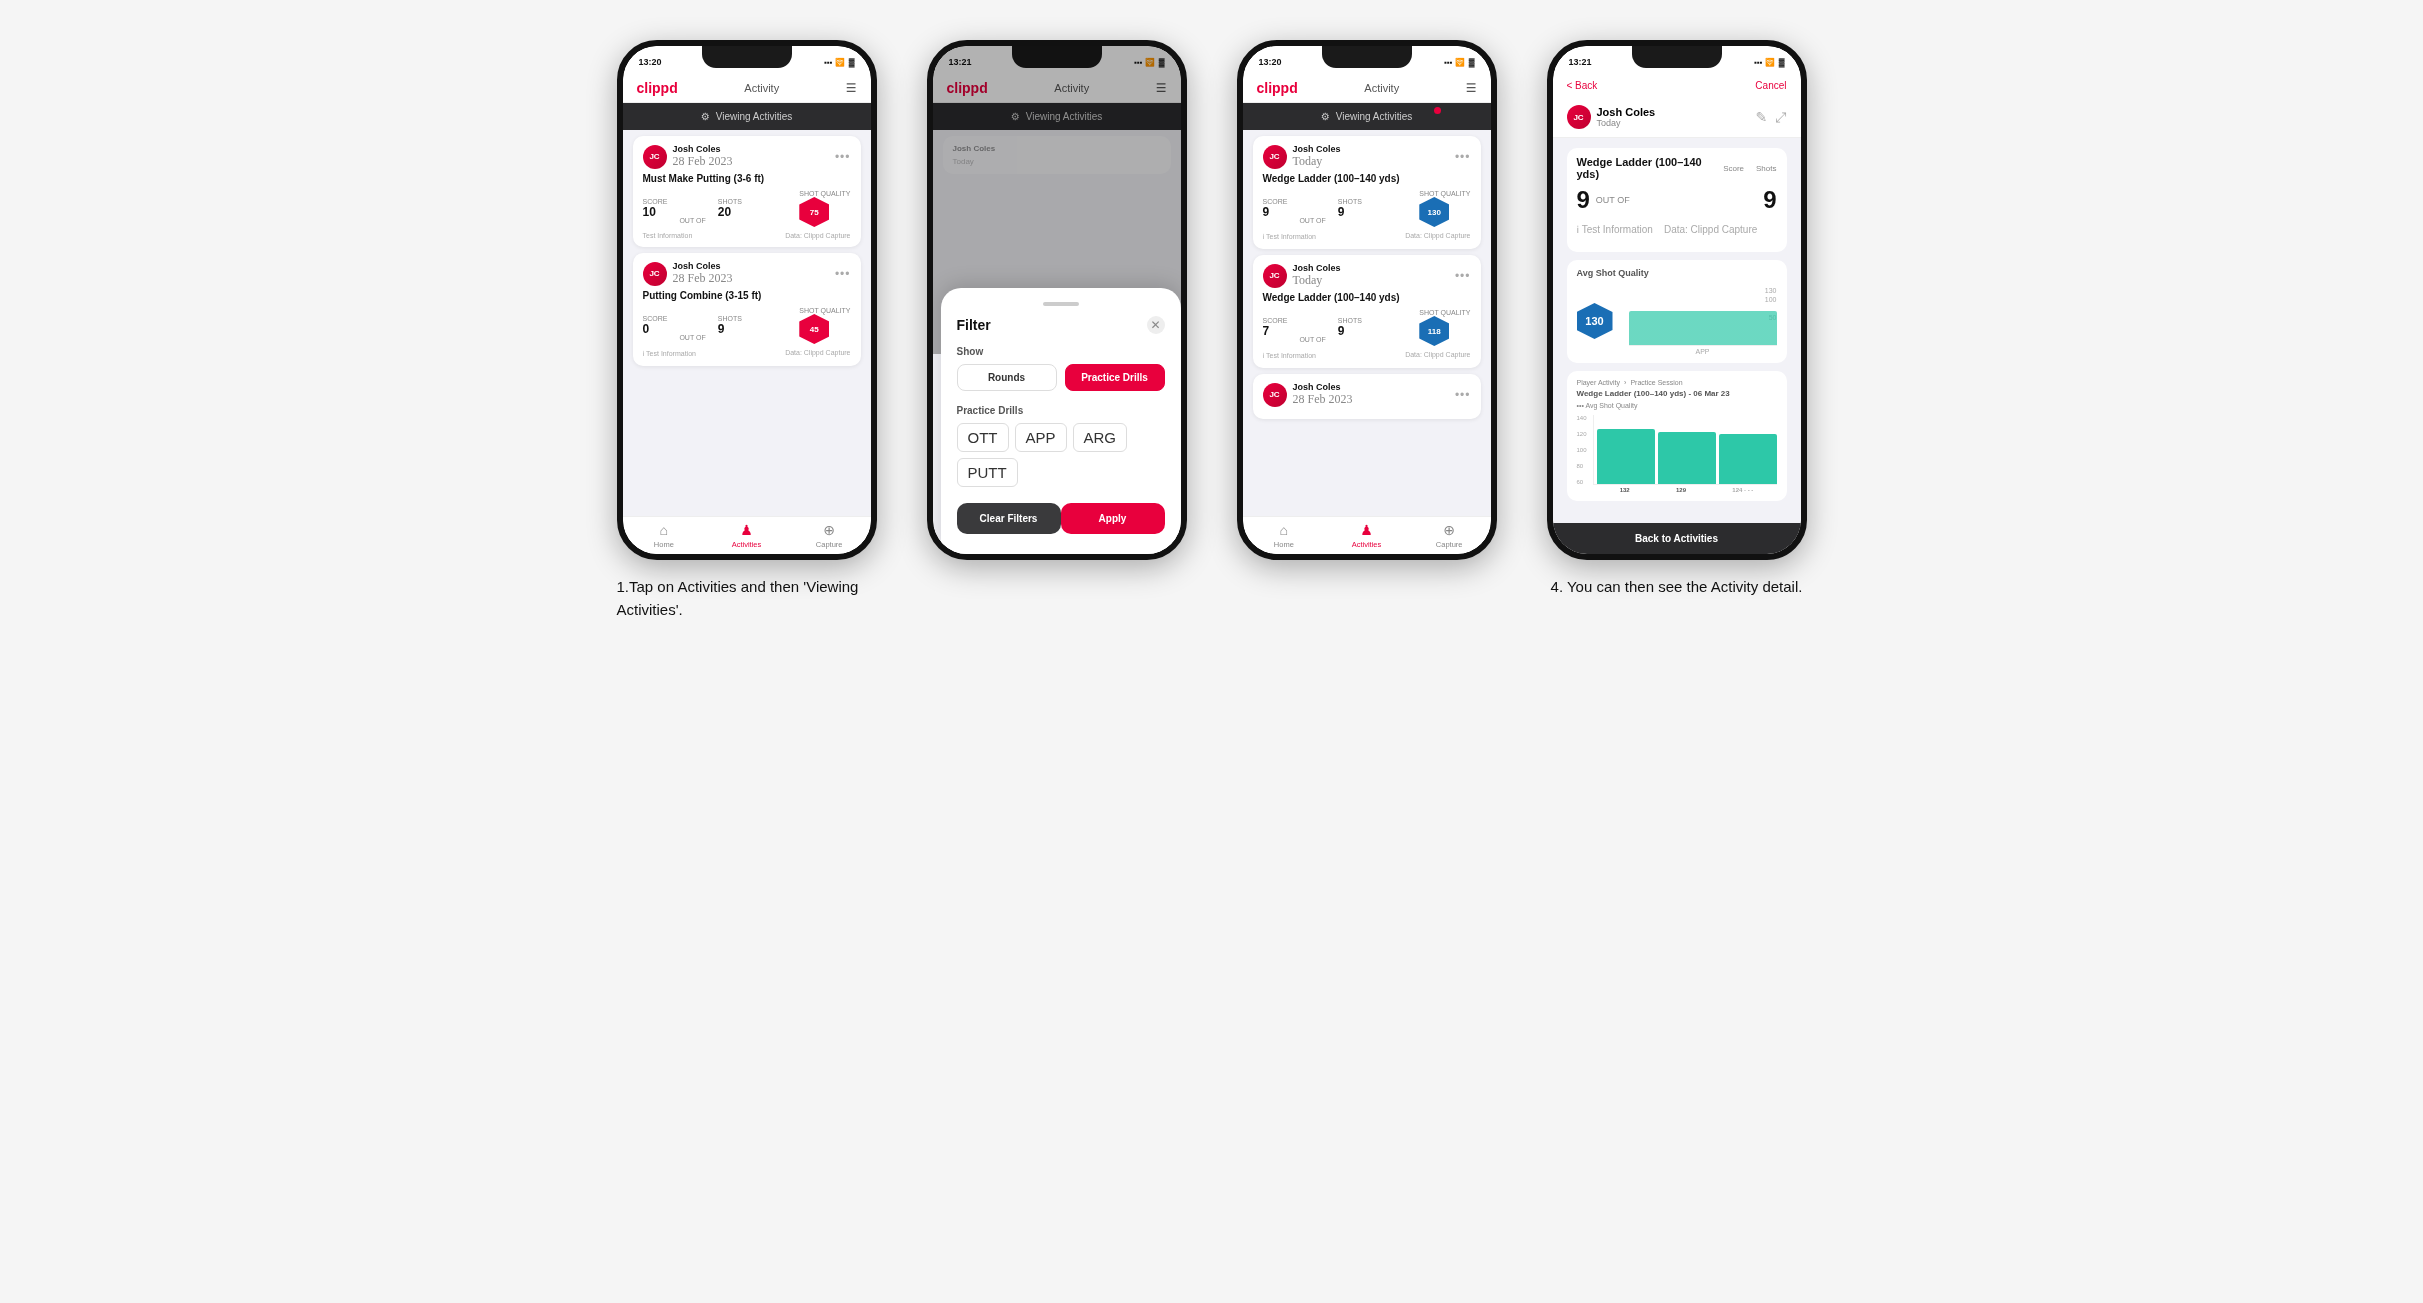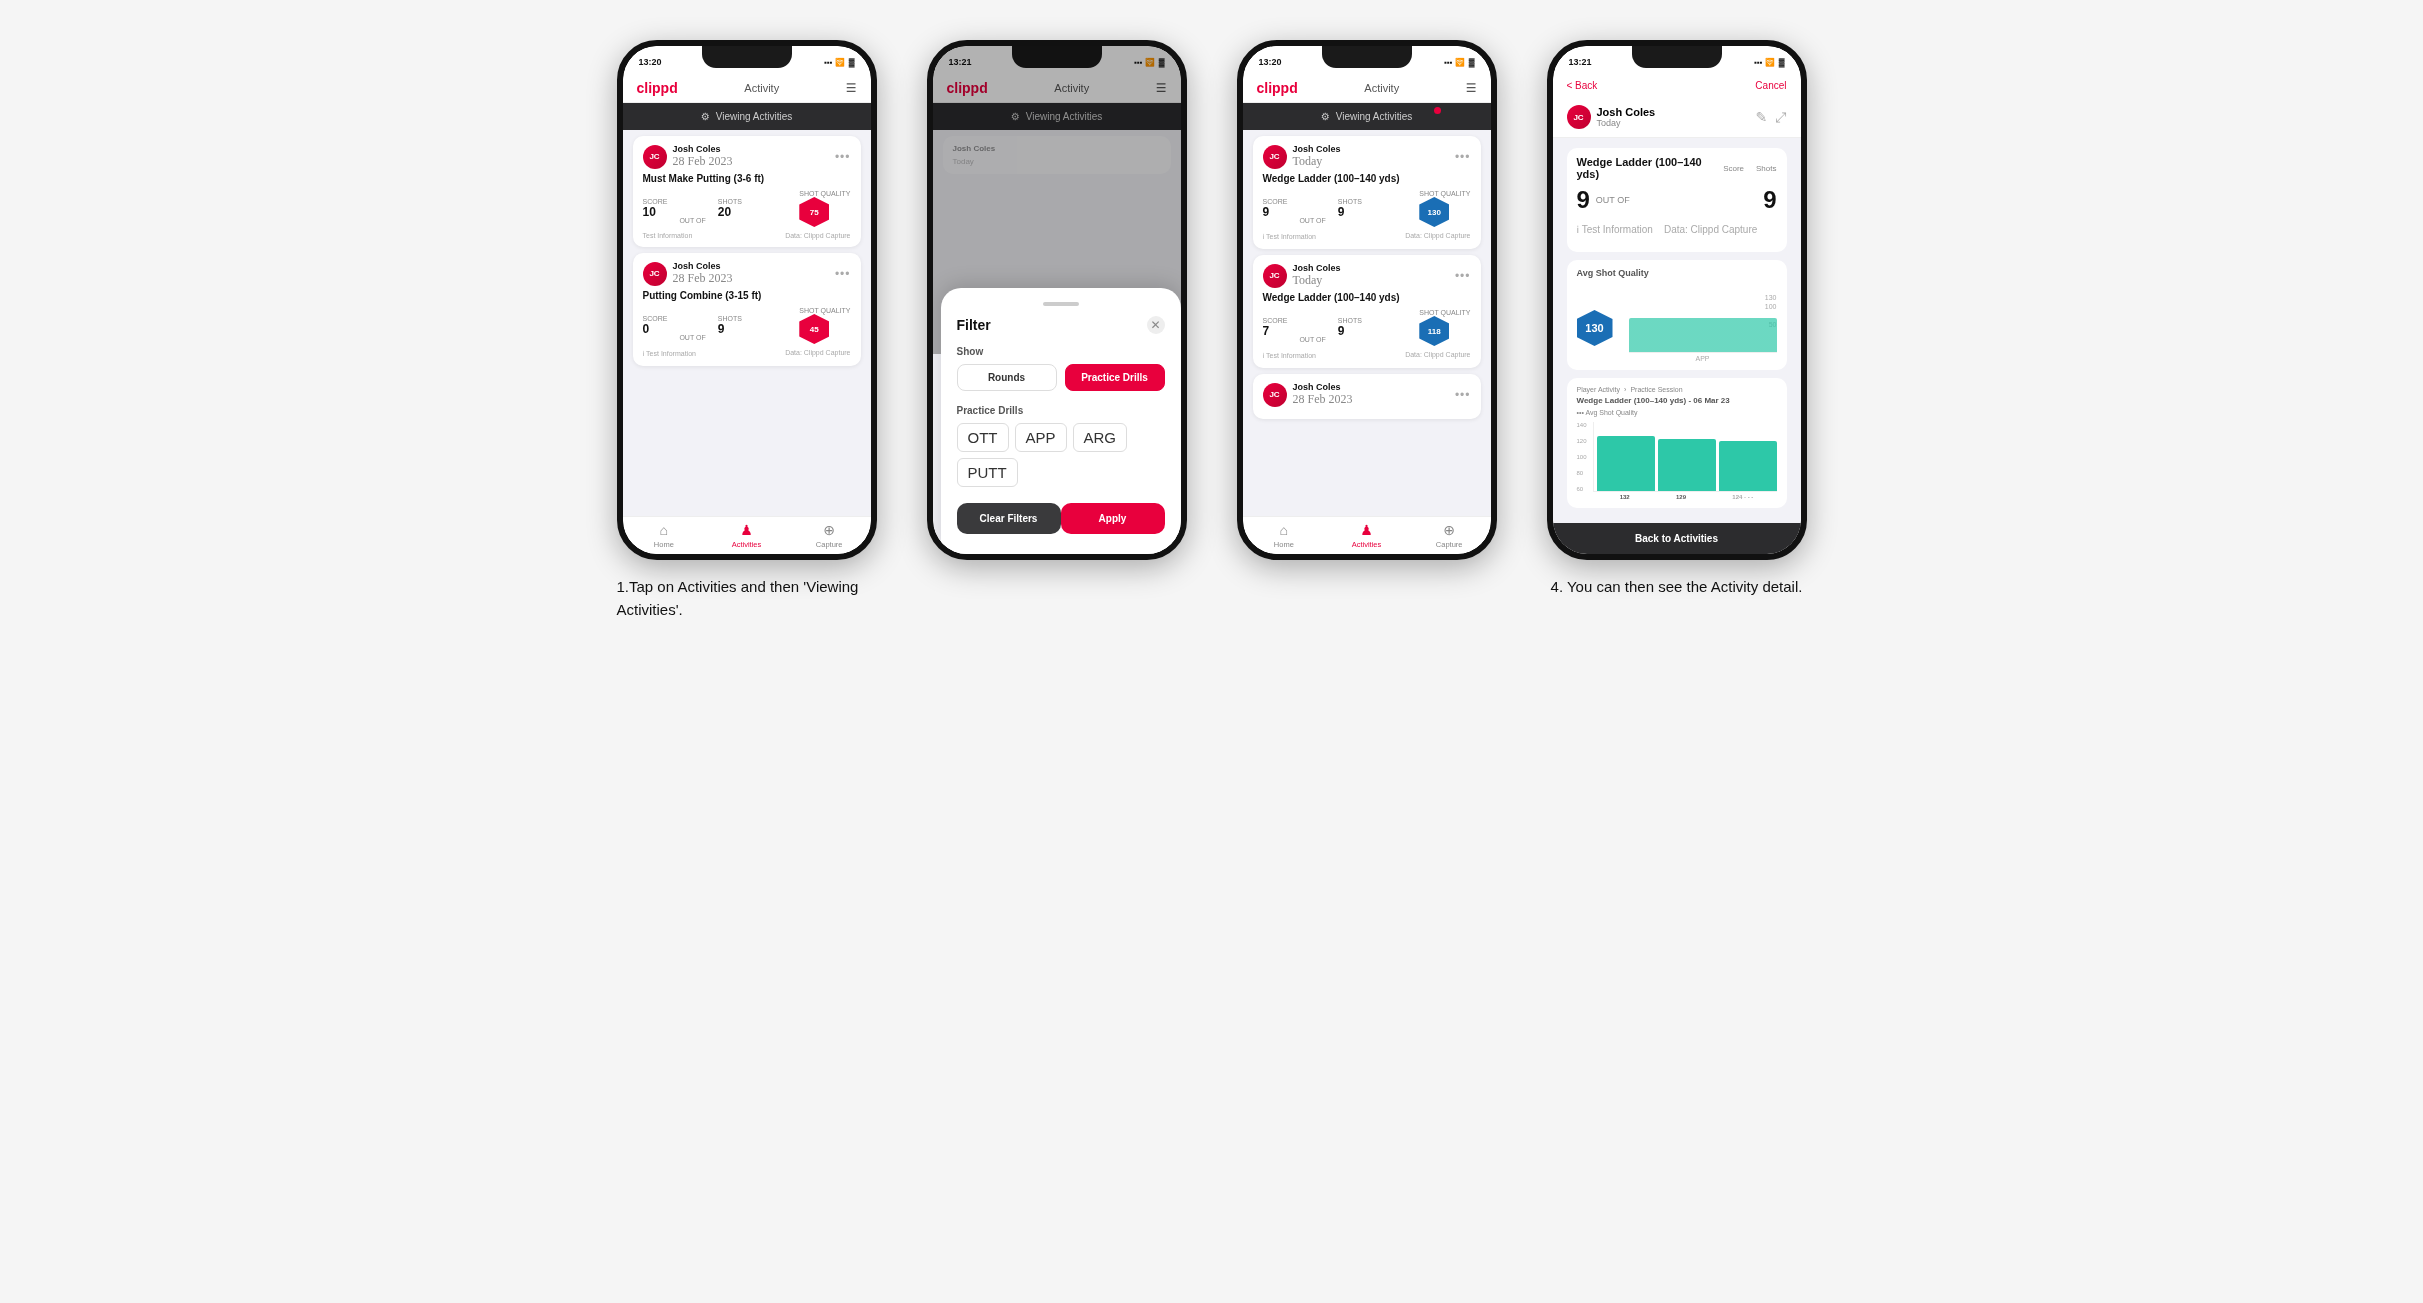--- a/index.html
+++ b/index.html
@@ -541,21 +541,21 @@
       background: #fff;
       border-radius: 10px;
       padding: 8px 10px;
       margin-bottom: 8px;
     }
 
     .chart-title {
       font-size: 9px;
       font-weight: 600;
       color: #555;
-      margin-bottom: 16px;
+      margin-bottom: 9px;
     }
 
     .chart-hex {
       width: 36px;
       height: 36px;
       background: #1a6eb5;
       clip-path: polygon(50% 0%, 100% 25%, 100% 75%, 50% 100%, 0% 75%, 0% 25%);
       display: flex;
       align-items: center;
       justify-content: center;

